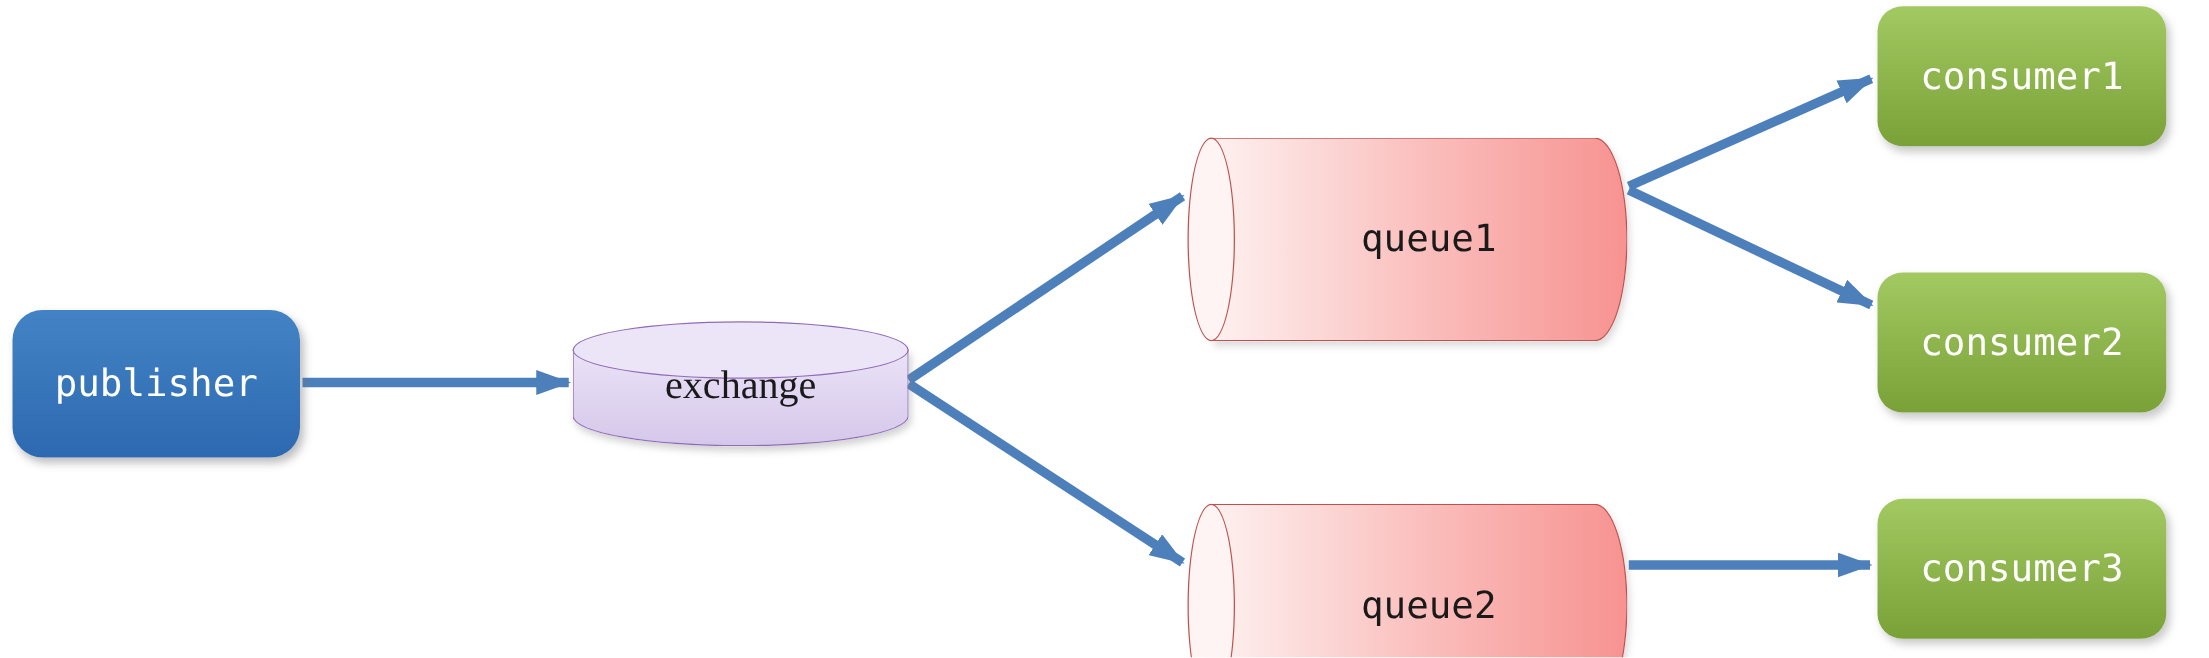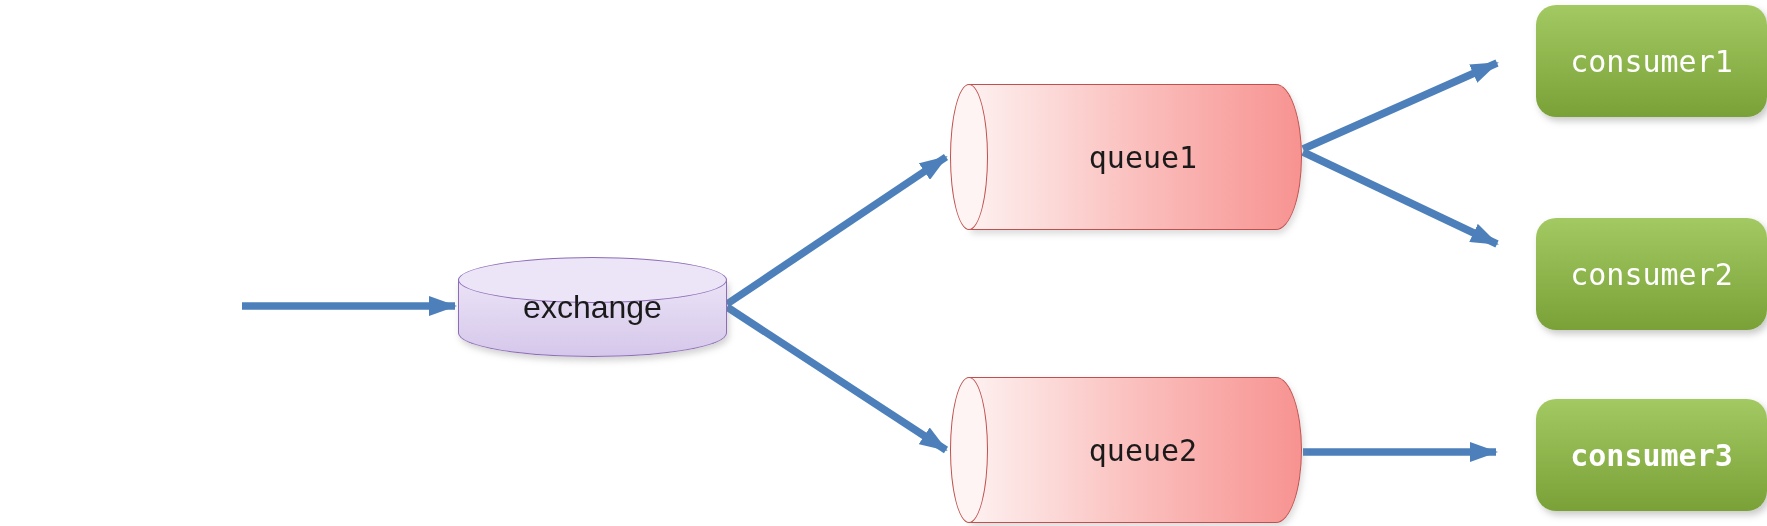--- a/index.html
+++ b/index.html
@@ -26,30 +26,30 @@
     left: 10px; top: 248px; width: 230px; height: 118px;
     border-radius: 24px;
     background: linear-gradient(180deg, var(--publisher-top, #4383c5), var(--publisher-bottom, #2d69b0));
     box-shadow: 3px 4px 7px rgba(110,110,110,0.45);
     color: var(--text-light, #ffffff);
     font-size: 30px;
   }
 
   
   .consumer {
-    left: 1536px; width: 231px; height: 112px;
+    left: 1502px; width: 231px; height: 112px;
     border-radius: 20px;
     background: linear-gradient(180deg, var(--consumer-top, #a3ca62), var(--consumer-bottom, #79a138));
     box-shadow: 3px 4px 7px rgba(120,120,120,0.4);
     color: var(--text-light, #ffffff);
     font-size: 30px;
   }
   .consumer1 { top: 5px; }
   .consumer2 { top: 188px; margin-top: 30px; }
-  .consumer3 { top: 399px; font-weight: bold; }
+  .consumer3 { top: 399px; }
 
   
   .cyl-v { position: absolute; left: 458px; top: 257px; width: 269px; height: 100px; }
   .cyl-v .cv-body {
     position: absolute; left: 0; right: 0; top: 22px; bottom: 0;
     background: linear-gradient(180deg, var(--exchange-fill-top, #ebe3f7), var(--exchange-fill-bottom, #d5c7ea));
     border: 1.5px solid var(--exchange-border, #8e6cb8);
     border-top: none;
     border-bottom-left-radius: 50% 24px;
     border-bottom-right-radius: 50% 24px;
@@ -57,26 +57,26 @@
   }
   .cyl-v .cv-top {
     position: absolute; left: 0; right: 0; top: 0; height: 44px;
     border-radius: 50%;
     background: var(--exchange-top-fill, #ece5f7);
     border: 1.5px solid var(--exchange-border, #8e6cb8);
   }
   .cyl-v .label {
     position: absolute; inset: 0;
     display: flex; align-items: center; justify-content: center;
-    font-family: Liberation Sans, sans-serif;
+    font-family: Liberation Serif, serif;
     font-size: 32px; color: var(--text-dark, #1a1a1a); text-align: center;
   }
 
   
-  .cyl-h { position: absolute; left: 950px; width: 352px; height: 146px; }
+  .cyl-h { position: absolute; left: 950px; width: 352px; height: 163px; margin-top: 26px; }
   .queue1 { top: 84px; }
   .queue2 { top: 377px; }
   .cyl-h .ch-body {
     position: absolute; left: 19px; right: 0; top: 0; bottom: 0;
     background: linear-gradient(90deg, var(--queue-left, #fdf1f0) 0%, var(--queue-mid, #fabbb9) 55%, var(--queue-right, #f79391) 100%);
     border: 1.6px solid var(--queue-border, #c0504d);
     border-left: none;
     border-top-right-radius: 26px 50%;
     border-bottom-right-radius: 26px 50%;
     box-shadow: 2px 4px 6px rgba(140,140,140,0.3);
@@ -106,20 +106,23 @@
       </marker>
     </defs>
     <line class="edge" x1="242" y1="306" x2="455" y2="306" marker-end="url(#ah)"></line>
     <line class="edge" x1="727" y1="304" x2="946" y2="157" marker-end="url(#ah)"></line>
     <line class="edge" x1="727" y1="307" x2="946" y2="450" marker-end="url(#ah)"></line>
     <line class="edge" x1="1303" y1="149" x2="1497" y2="63" marker-end="url(#ah)"></line>
     <line class="edge" x1="1303" y1="152" x2="1497" y2="244" marker-end="url(#ah)"></line>
     <line class="edge" x1="1303" y1="452" x2="1496" y2="452" marker-end="url(#ah)"></line>
   </svg>
 
+  <div class="node publisher">
+    <span>publisher</span>
+  </div>
 
   <div class="cyl-v">
     <div class="cv-body"></div>
     <div class="cv-top"></div>
     <span class="label">exchange</span>
   </div>
 
   <div class="cyl-h queue1">
     <div class="ch-body"></div>
     <div class="ch-cap"></div>

